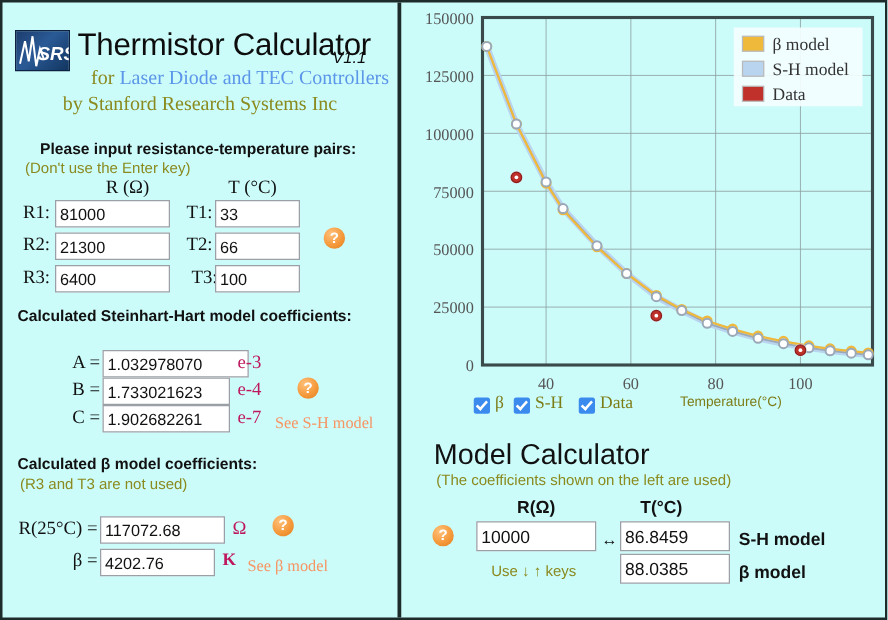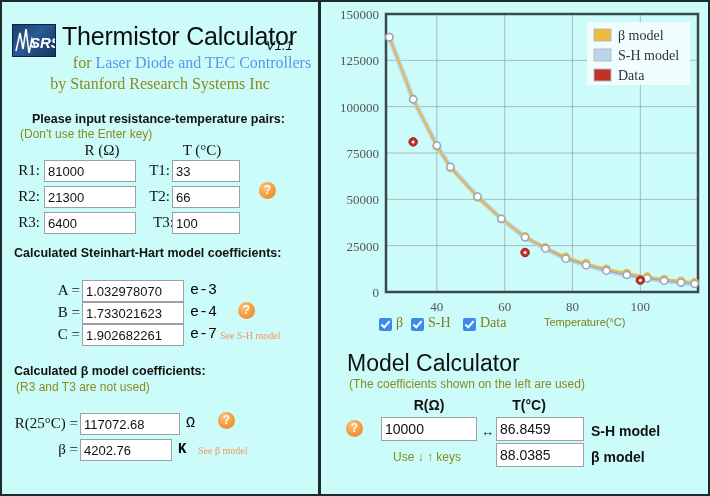--- a/index.html
+++ b/index.html
@@ -53,21 +53,21 @@
     position:absolute;font-size:12px;color:#8a8a1e;
   }
   .col-head{
     position:absolute;font-family:"Liberation Serif", serif;font-size:15px;color:#111;
   }
   .lbl{
     position:absolute;font-family:"Liberation Serif", serif;font-size:15px;color:#111;
     text-align:right;
   }
   .unit{
-    position:absolute;font-family:Liberation Mono, monospace;font-size:15px;color:#000000;
+    position:absolute;font-family:Liberation Serif, serif;font-size:15px;color:#be185d;
   }
   input.tb{
     position:absolute;
     box-sizing:border-box;
     height:22px;
     border:1px solid #9aa0a6;
     background:#ffffff;
     font-family:"Liberation Sans", sans-serif;
     font-size:13px;
     color:#111;
@@ -75,21 +75,21 @@
     outline:none;
   }
   .help{
     position:absolute;width:17px;height:17px;border-radius:50%;
     background:radial-gradient(circle at 35% 30%, #ffc07a 0%, #f59a3c 55%, #e07d1c 100%);
     color:#fff;font-size:12px;font-weight:bold;line-height:17px;text-align:center;
     font-family:"Liberation Sans", sans-serif;
     cursor:pointer;
   }
   .seelink{
-    position:absolute;font-family:"Liberation Serif", serif;font-size:10px;
+    position:absolute;font-family:"Liberation Serif", serif;font-size:13px;
     color:#f79463;cursor:pointer;white-space:nowrap;
   }
 
   
   #right{position:absolute;left:319px;top:0;width:387px;height:492px;}
   #plotwrap{position:absolute;left:0;top:0;width:387px;height:340px;}
   svg.chart{display:block;}
 
   .cb-row{position:absolute;left:58px;top:313px;width:330px;height:20px;}
   .cbx{
@@ -170,21 +170,21 @@
     <div class="lbl" style="left:6px;top:212px;width:32px;">R3:</div>
     <input class="tb" style="left: 42px; top: 210px; width: 92px;" value="6400">
     <div class="lbl" style="left:144px;top:212px;width:28px;">T3:</div>
     <input class="tb" style="left: 170px; top: 210px; width: 68px;" value="100">
 
     <div class="help" style="left:257px;top:180px;">?</div>
 
     <div class="sect-title" style="left:12px;top:244px;">Calculated Steinhart-Hart model coefficients:</div>
 
     <div class="lbl" style="left:40px;top:280px;width:38px;">A =</div>
-    <input class="tb" style="left: 80px; top: 278px; width: 102px;" value="1.032978070">
+    <input class="tb" style="left: 80px; top: 278px; width: 117px;" value="1.032978070">
     <div class="unit" style="left:188px;top:280px;">e-3</div>
 
     <div class="lbl" style="left:40px;top:302px;width:38px;">B =</div>
     <input class="tb" style="left: 80px; top: 300px; width: 102px;" value="1.733021623">
     <div class="unit" style="left:188px;top:302px;">e-4</div>
 
     <div class="lbl" style="left:40px;top:324px;width:38px;">C =</div>
     <input class="tb" style="left: 80px; top: 322px; width: 102px;" value="1.902682261">
     <div class="unit" style="left:188px;top:324px;">e-7</div>
 

